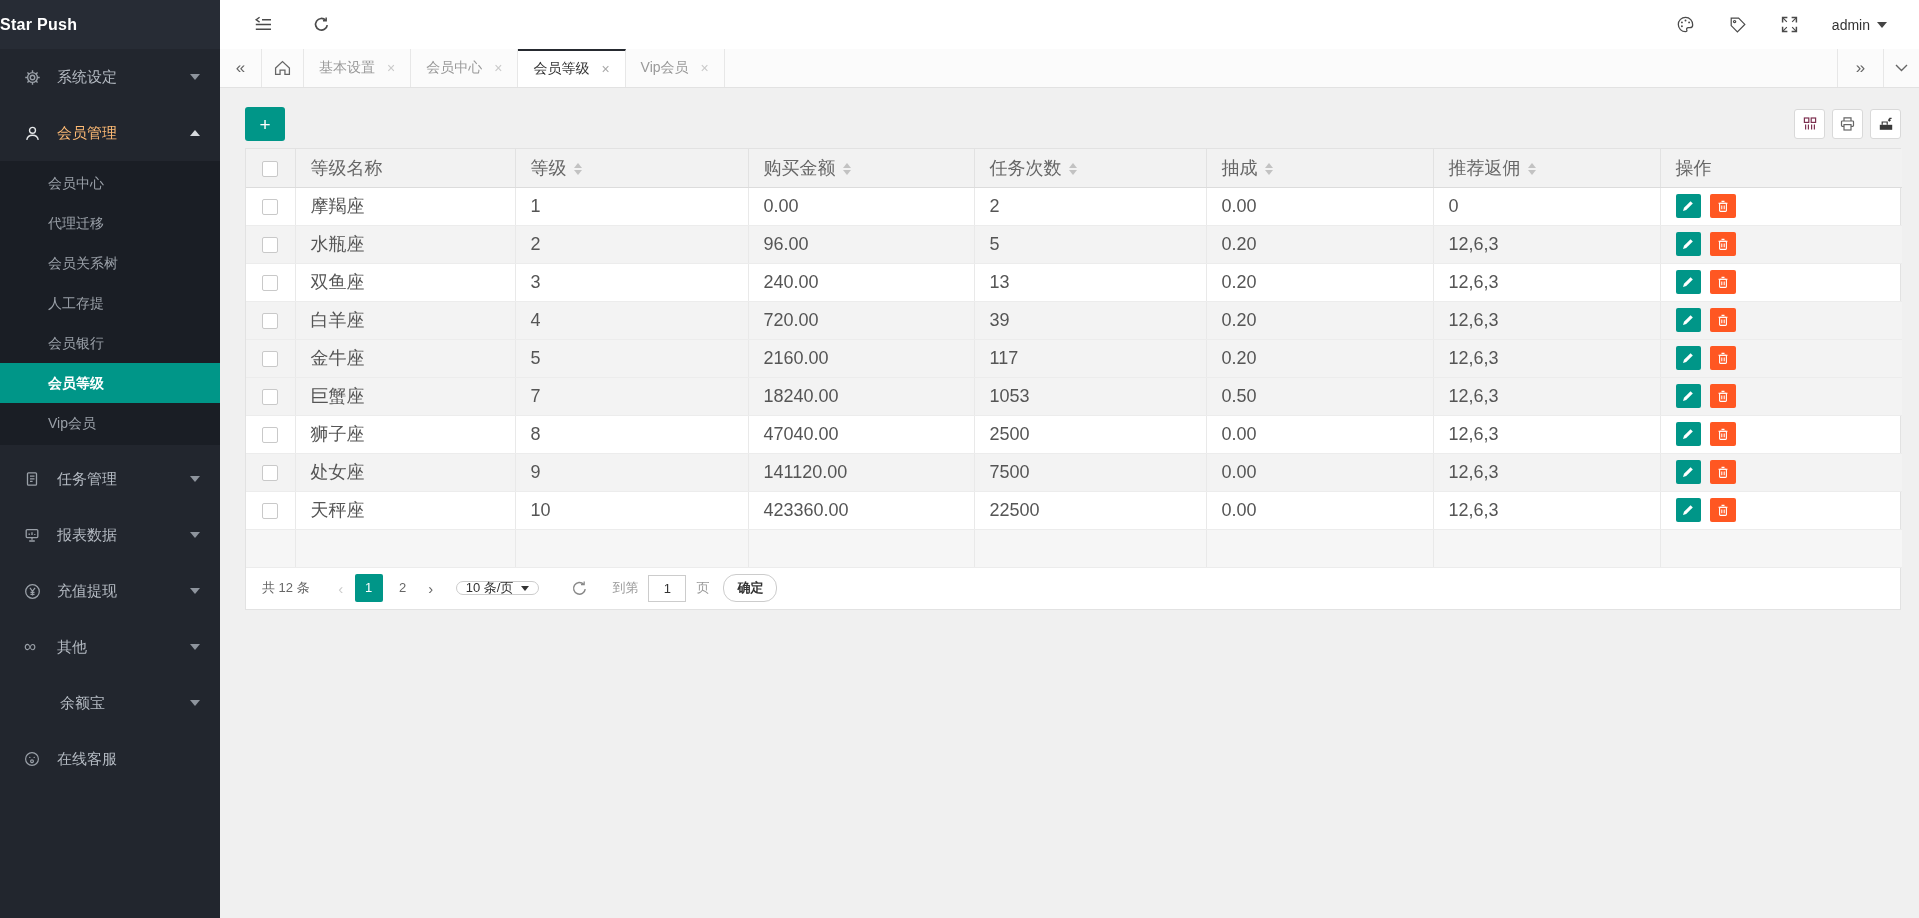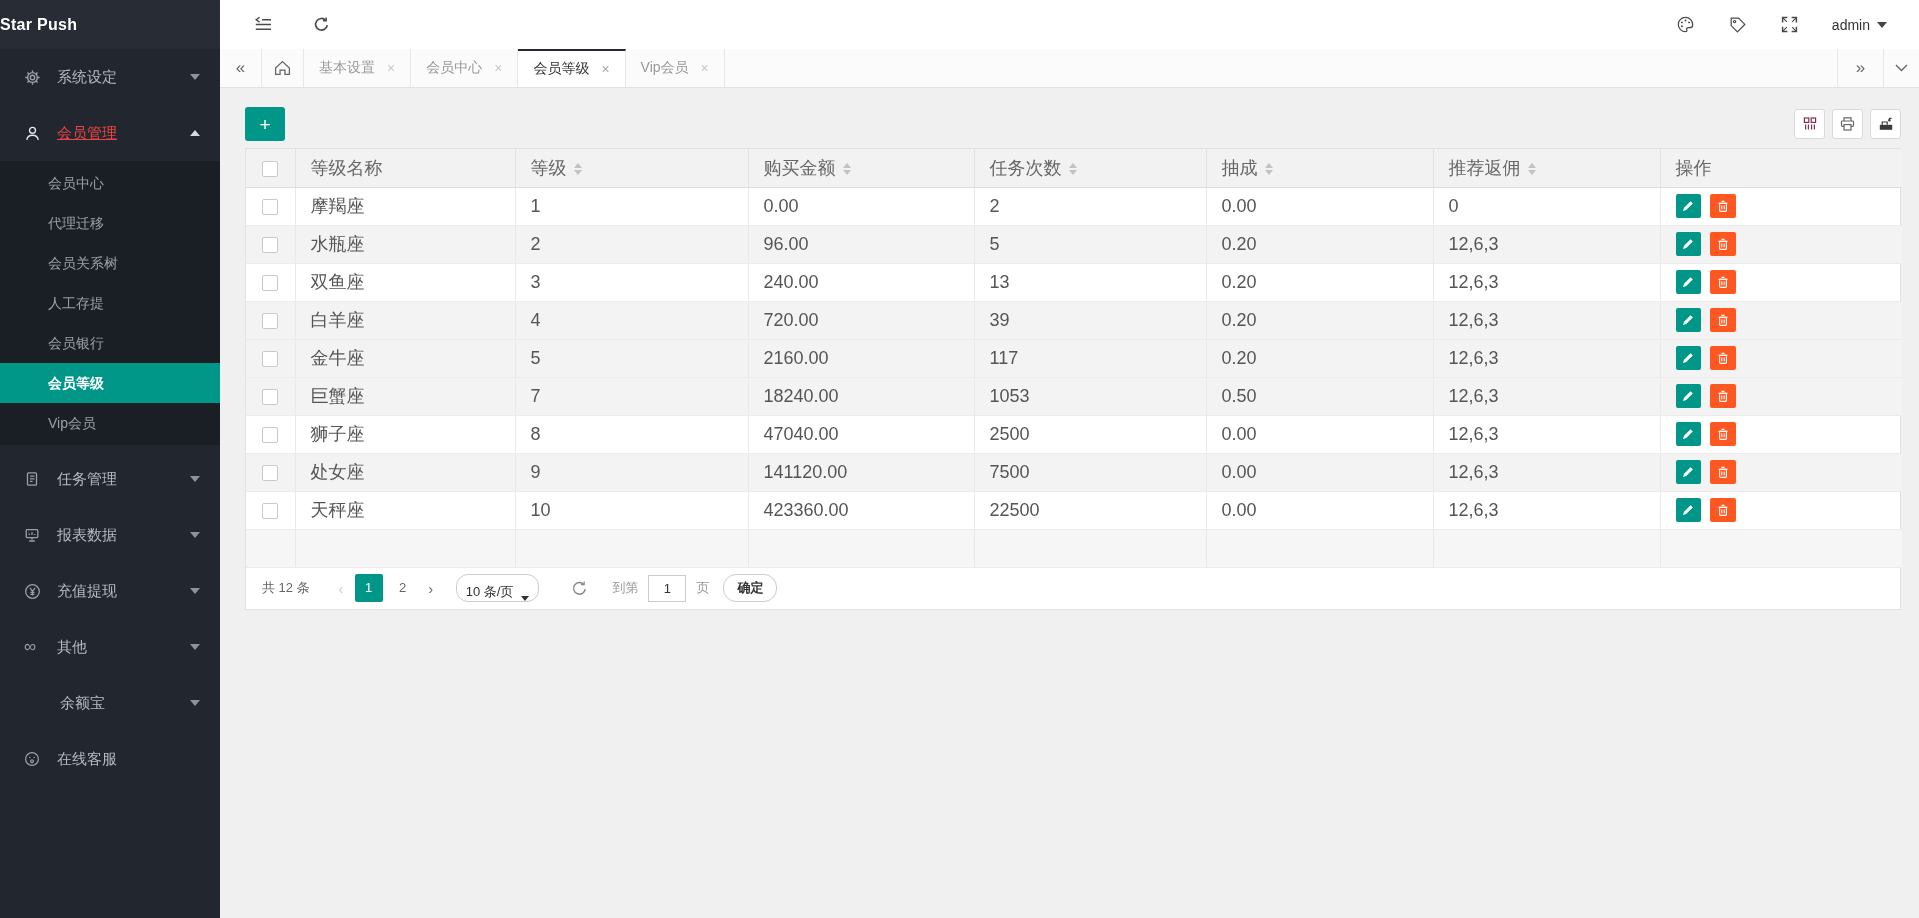--- a/index.html
+++ b/index.html
@@ -5,21 +5,21 @@
   * { margin:0; padding:0; box-sizing:border-box; }
   html,body { width:1919px; height:918px; overflow:hidden; font-family:"Liberation Sans", sans-serif; background:#f0f0f0; }
   .app { display:flex; width:100%; height:100%; }
 
   
   .sidebar { width:220px; min-width:220px; height:100%; background:#22262e; color:#b4bac2; }
   .logo { height:49px; line-height:49px; background:#272c35; color:#ffffff; font-size:16px; font-weight:600; letter-spacing:.3px; }
   .nav-item { height:56px; display:flex; align-items:center; padding:0 20px 0 24px; font-size:15px; cursor:pointer; color:#b4bac2; }
   .nav-item .ico { width:26px; margin-right:7px; color:#9aa0a8; display:flex; align-items:center; font-size:16px; }
   .nav-item .lbl { flex:1; }
-  .nav-item.expanded { color:#ef4444;text-decoration:underline; }
+  .nav-item.expanded { color:#fdba74; }
   .nav-item.expanded .ico { color:#e6e8ea; }
   .tri-down { width:0; height:0; border-left:5px solid transparent; border-right:5px solid transparent; border-top:6px solid #8e949d; }
   .tri-up   { width:0; height:0; border-left:5px solid transparent; border-right:5px solid transparent; border-bottom:6px solid #d6d9dd; }
   .submenu { background:#1a1e25; padding:2px 0; }
   .submenu-item { height:40px; line-height:40px; padding-left:48px; font-size:14px; color:#9aa0a8; cursor:pointer; }
   .submenu-item.active { background:#009688; color:#fff; font-weight:bold; }
   .nav-gap { height:6px; }
   .nav-item.no-ico { padding-left:60px; }
 
   
@@ -63,21 +63,21 @@
   .sort .dn { width:0; height:0; border-left:4px solid transparent; border-right:4px solid transparent; border-top:5px solid #c2c2c2; }
   .btn-edit { width:25px; height:24px; background:#009688; border:none; border-radius:2px; cursor:pointer; display:inline-flex; align-items:center; justify-content:center; vertical-align:middle; }
   .btn-del { width:26px; height:24px; background:#ff5722; border:none; border-radius:2px; cursor:pointer; margin-left:4px; display:inline-flex; align-items:center; justify-content:center; vertical-align:middle; }
 
   .pager { height:41px; display:flex; align-items:center; padding-left:16px; font-size:13px; color:#666; background:#fff; }
   .pager-total { margin-right:20px; }
   .pg-arrow { width:22px; text-align:center; font-size:15px; color:#ccc; cursor:default; background:none; border:none; }
   .pg-arrow.en { color:#666; cursor:pointer; }
   .page-box { min-width:28px; height:28px; line-height:28px; text-align:center; margin:0 3px; cursor:pointer; background:none; border:none; font-size:13px; color:#666; }
   .page-box.active { background:#009688; color:#fff; border-radius:2px; }
-  .pg-select { height:28px; border:1px solid #ccc; border-radius:12px; display:inline-flex; align-items:flex-end; padding:0 9px; gap:8px; background:#fff; font-size:13px; color:#333; margin-left:14px; cursor:pointer; }
+  .pg-select { height:14px; border:1px solid #ccc; border-radius:12px; display:inline-flex; align-items:center; padding:0 9px; gap:8px; background:#fff; font-size:13px; color:#333; margin-left:14px; cursor:pointer; }
   .sel-caret { width:0; height:0; border-left:4px solid transparent; border-right:4px solid transparent; border-top:5px solid #333; }
   .pg-refresh { margin-left:32px; color:#888; cursor:pointer; background:none; border:none; display:flex; }
   .goto-label { margin-left:24px; color:#9a9a9a; }
   .goto-input { width:38px; height:27px; border:1px solid #ccc; text-align:center; font-size:13px; color:#333; margin-left:10px; background:#fff; }
   .goto-unit { margin-left:10px; color:#9a9a9a; }
   .btn-ok { height:28px; padding:0 13px; border:1px solid #ccc; border-radius:13px; background:#fff; font-weight:bold; font-size:13px; color:#333; margin-left:14px; cursor:pointer; }
   svg { display:block; }
 </style>
 </head>
 <body>

